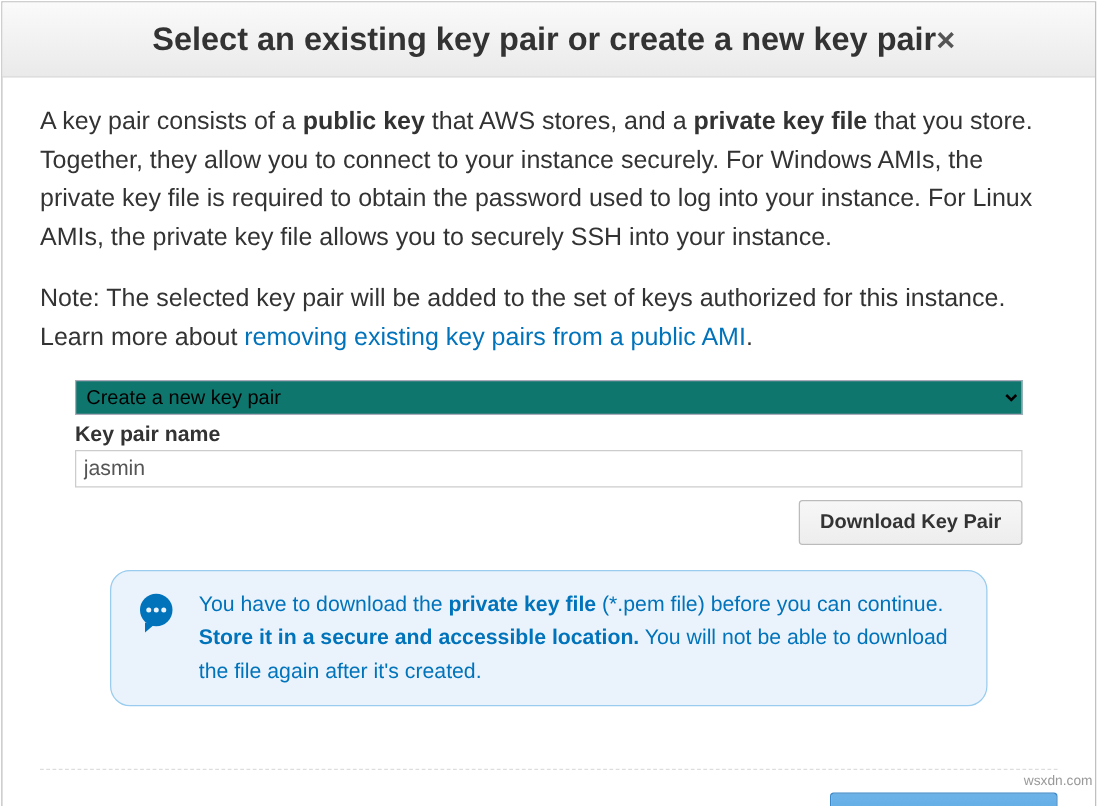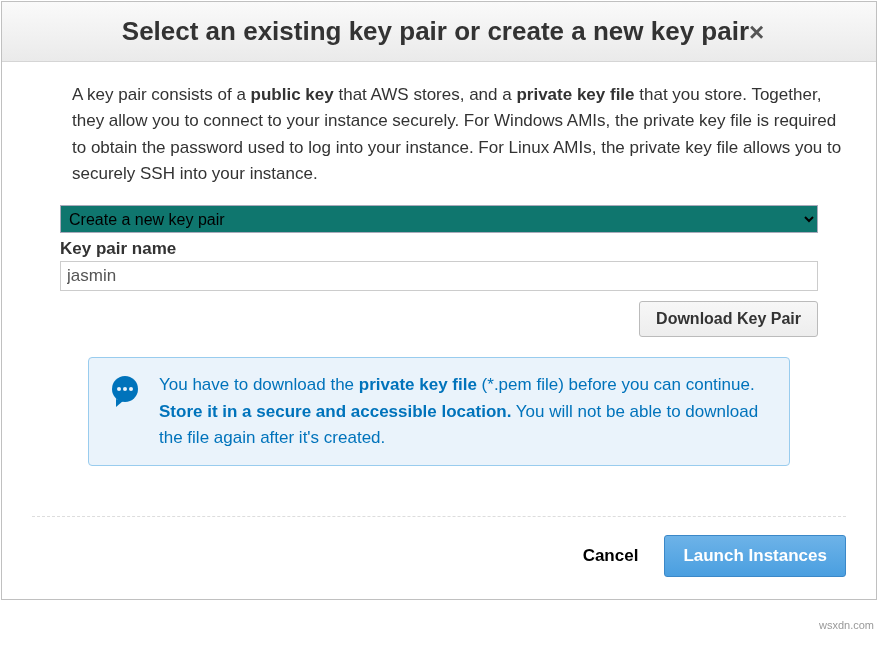--- a/index.html
+++ b/index.html
@@ -34,25 +34,24 @@
       font-size: 26px;
       color: #555;
       cursor: pointer;
       font-weight: bold;
       line-height: 1;
     }
     .dialog-body {
       padding: 20px 30px 10px 30px;
     }
     .body-para {
-      font-size: 17px;
+      font-size: 20px;
       color: #333;
       line-height: 1.55;
       margin-bottom: 18px;
-      margin-left: 40px;
     }
     .body-para b { font-weight: bold; }
     .body-para a {
       color: #0073bb;
       text-decoration: none;
     }
     .form-area {
       margin: 0 28px 12px 28px;
     }
     .select {
@@ -90,21 +89,21 @@
       background: linear-gradient(#f7f7f7, #ededed);
       border: 1px solid #bbb;
       border-radius: 3px;
       padding: 8px 16px;
       cursor: pointer;
     }
     .info-box {
       margin: 20px 28px 0 28px;
       border: 1px solid #99ccee;
       background: #eaf3fb;
-      border-radius: 4px;
+      border-radius: 16px;
       padding: 14px 16px 14px 18px;
       display: flex;
       gap: 16px;
       color: #0073bb;
       font-size: 17px;
       line-height: 1.55;
     }
     .info-icon {
       flex-shrink: 0;
       width: 36px;
@@ -157,20 +156,24 @@
     <div class="dialog-title">Select an existing key pair or create a new key pair</div>
     <div class="close-x">×</div>
   </div>
 
   <div class="dialog-body">
 
     <p class="body-para">
       <span>A key pair consists of a </span><b>public key</b><span> that AWS stores, and a </span><b>private key file</b><span> that you store. Together, they allow you to connect to your instance securely. For Windows AMIs, the private key file is required to obtain the password used to log into your instance. For Linux AMIs, the private key file allows you to securely SSH into your instance.</span>
     </p>
 
+    <p class="body-para">
+      <span>Note: The selected key pair will be added to the set of keys authorized for this instance. Learn more about </span>
+      <a href="#">removing existing key pairs from a public AMI</a><span>.</span>
+    </p>
 
     <div class="form-area">
       <select class="select">
         <option>Create a new key pair</option>
       </select>
 
       <span class="label">Key pair name</span>
       <input type="text" class="text-input" value="jasmin" style="">
 
       <div class="download-row">

